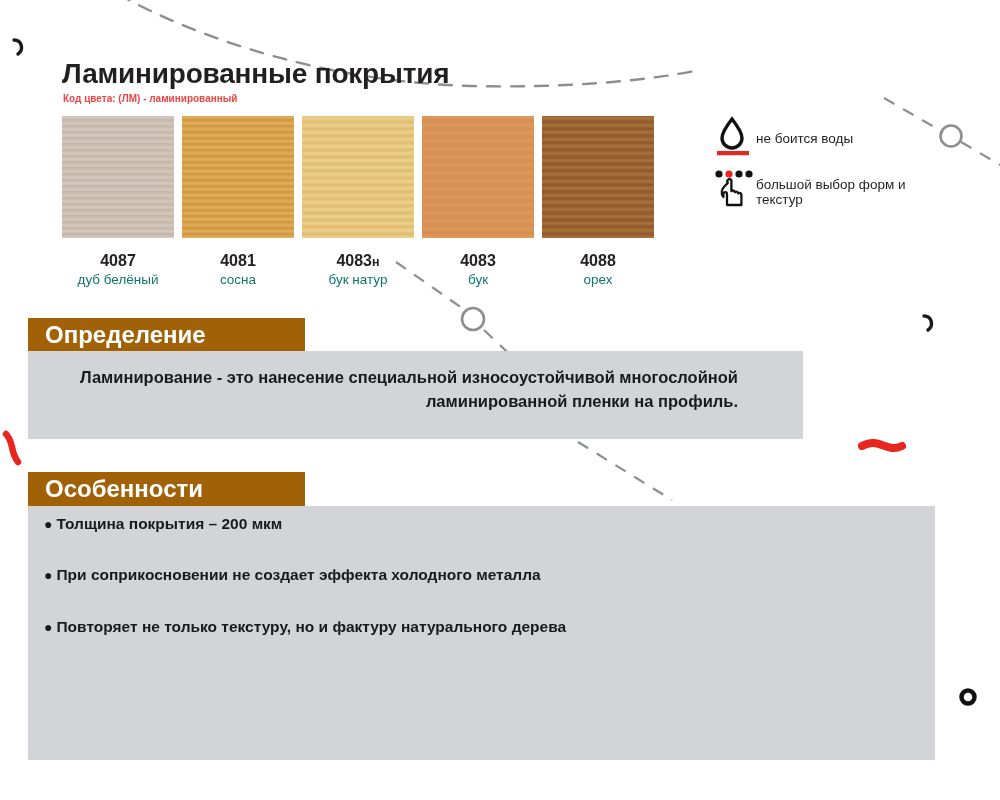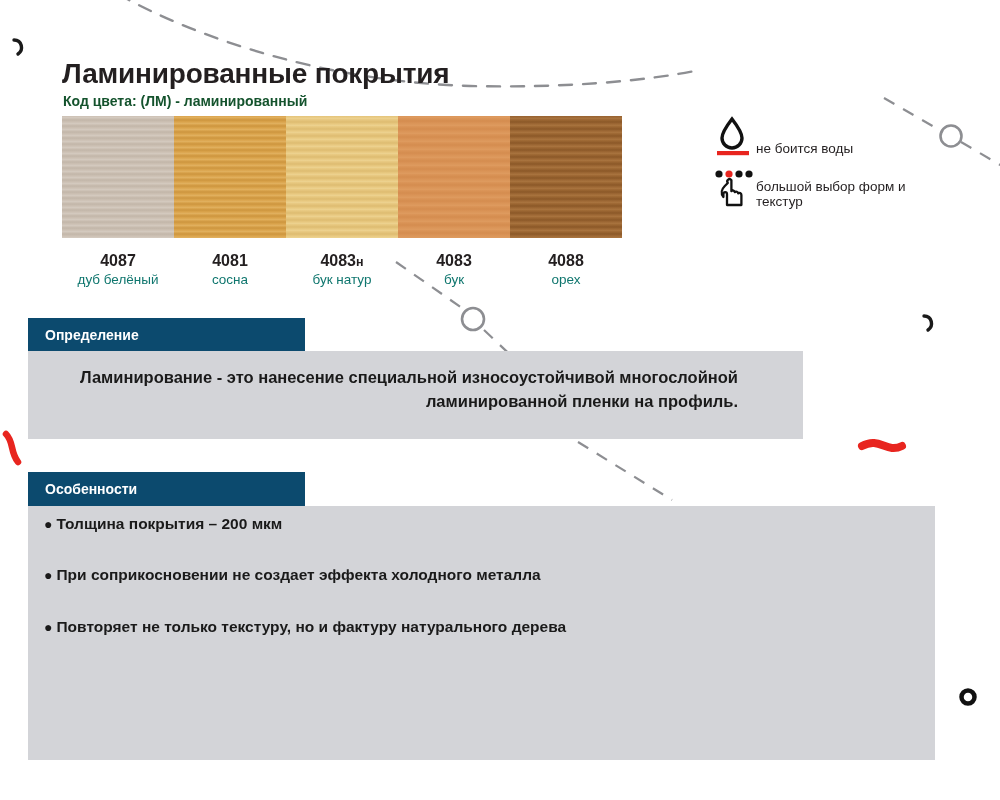--- a/index.html
+++ b/index.html
@@ -11,55 +11,55 @@
   #deco-layer{position:absolute;left:0;top:0;width:1000px;height:800px;}
 
   
   .title{
     position:absolute;left:62px;top:58px;
     font-size:28px;font-weight:bold;color:#231f20;letter-spacing:-0.2px;
     white-space:nowrap;
   }
   .subtitle{
     position:absolute;left:63px;top:93px;
-    font-size:14px;font-weight:bold;color:#14532d;white-space:nowrap;
+    font-size:10px;font-weight:bold;color:#ef4444;white-space:nowrap;
   }
 
   
-  .swatch-row{position:absolute;left:62px;top:116px;display:flex;}
+  .swatch-row{position:absolute;left:62px;top:116px;display:flex;gap:8px;}
   .swatch-cell{width:112px;}
   .swatch-chip{
     width:112px;height:122px;position:relative;overflow:hidden;
   }
   .swatch-chip .grain{
     position:absolute;left:0;top:0;right:0;bottom:0;
     opacity:.55;
   }
   .swatch-code{
     text-align:center;margin-top:14px;
     font-size:16px;font-weight:bold;color:#231f20;line-height:1.15;
   }
   .swatch-code .sub{font-size:12.5px;}
   .swatch-name{
     text-align:center;margin-top:2px;
     font-size:13.5px;color:#0f766e;line-height:1.2;
   }
 
   
   .features{position:absolute;left:714px;top:116px;width:240px;}
-  .feature{display:flex;align-items:flex-end;margin-bottom:13px;}
+  .feature{display:flex;align-items:center;margin-bottom:13px;}
   .feature .ficon{width:42px;flex:0 0 42px;height:40px;position:relative;}
   .feature .flabel{
     font-size:13.5px;color:#231f20;line-height:1.12;padding-top:6px;
   }
 
   
   .sec-head{
-    position:absolute;background:#0c4a6e;color:#ffffff;
-    font-size:14px;font-weight:bold;
+    position:absolute;background:#a16207;color:#ffffff;
+    font-size:24px;font-weight:bold;
     display:flex;align-items:center;padding-left:17px;
     letter-spacing:0px;
   }
   .sec-body{
     position:absolute;background:#d3d4d8;color:#111;
   }
   #definition-head{left:28px;top:318px;width:260px;height:33px;}
   #definition-body{left:28px;top:351px;width:775px;height:88px;}
   #definition-text{
     position:absolute;left:38px;top:366px;width:700px;

